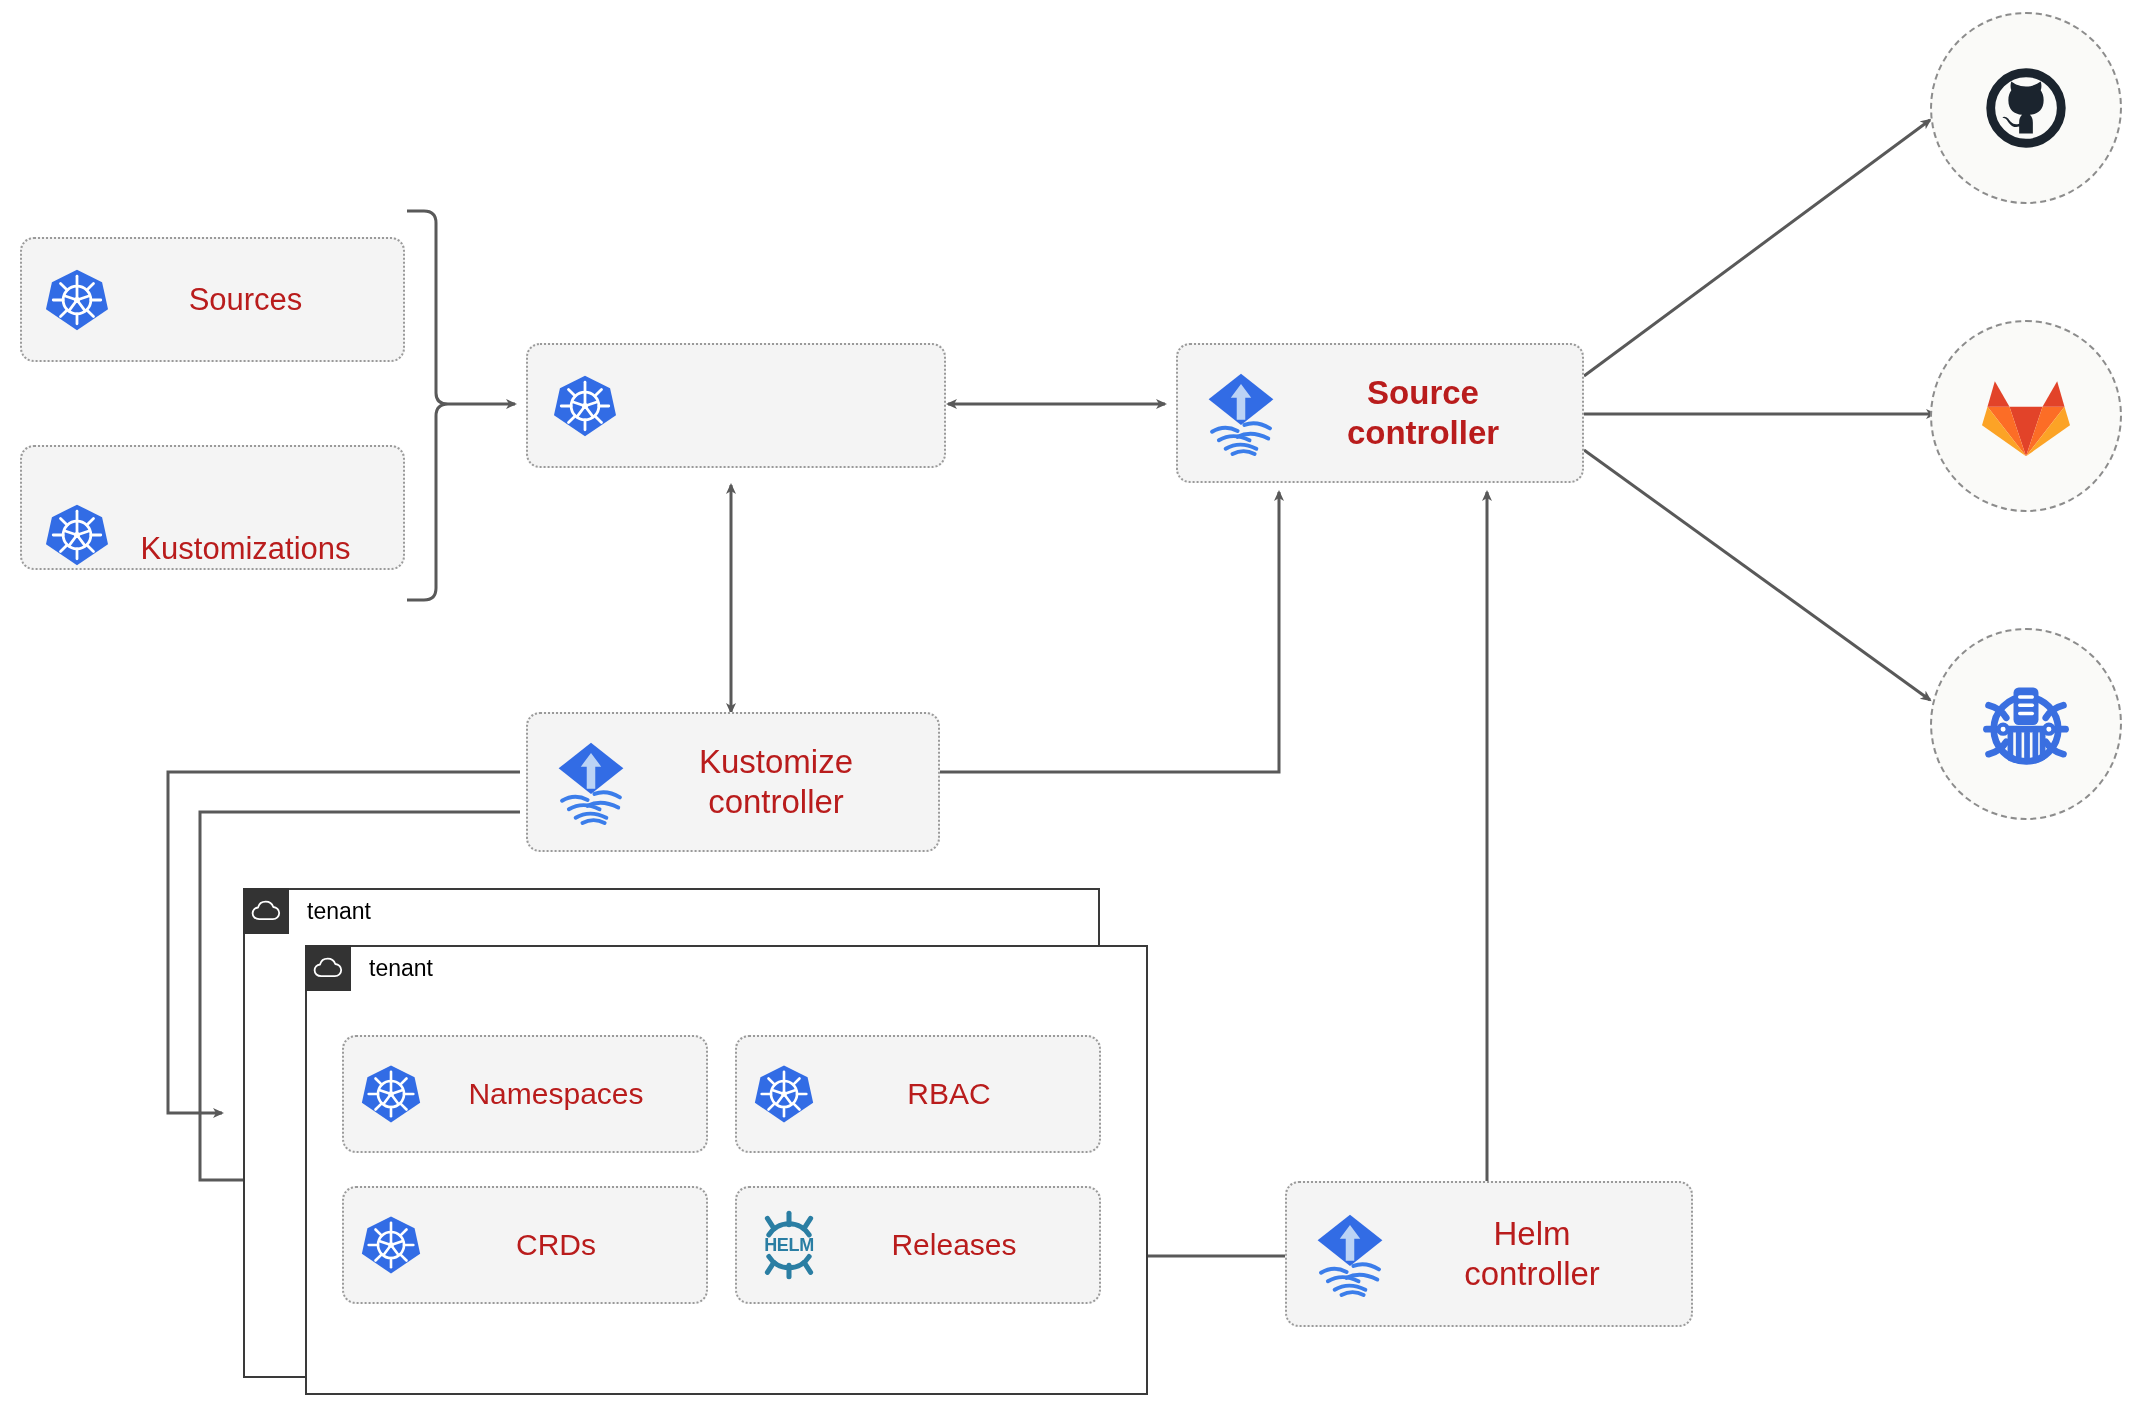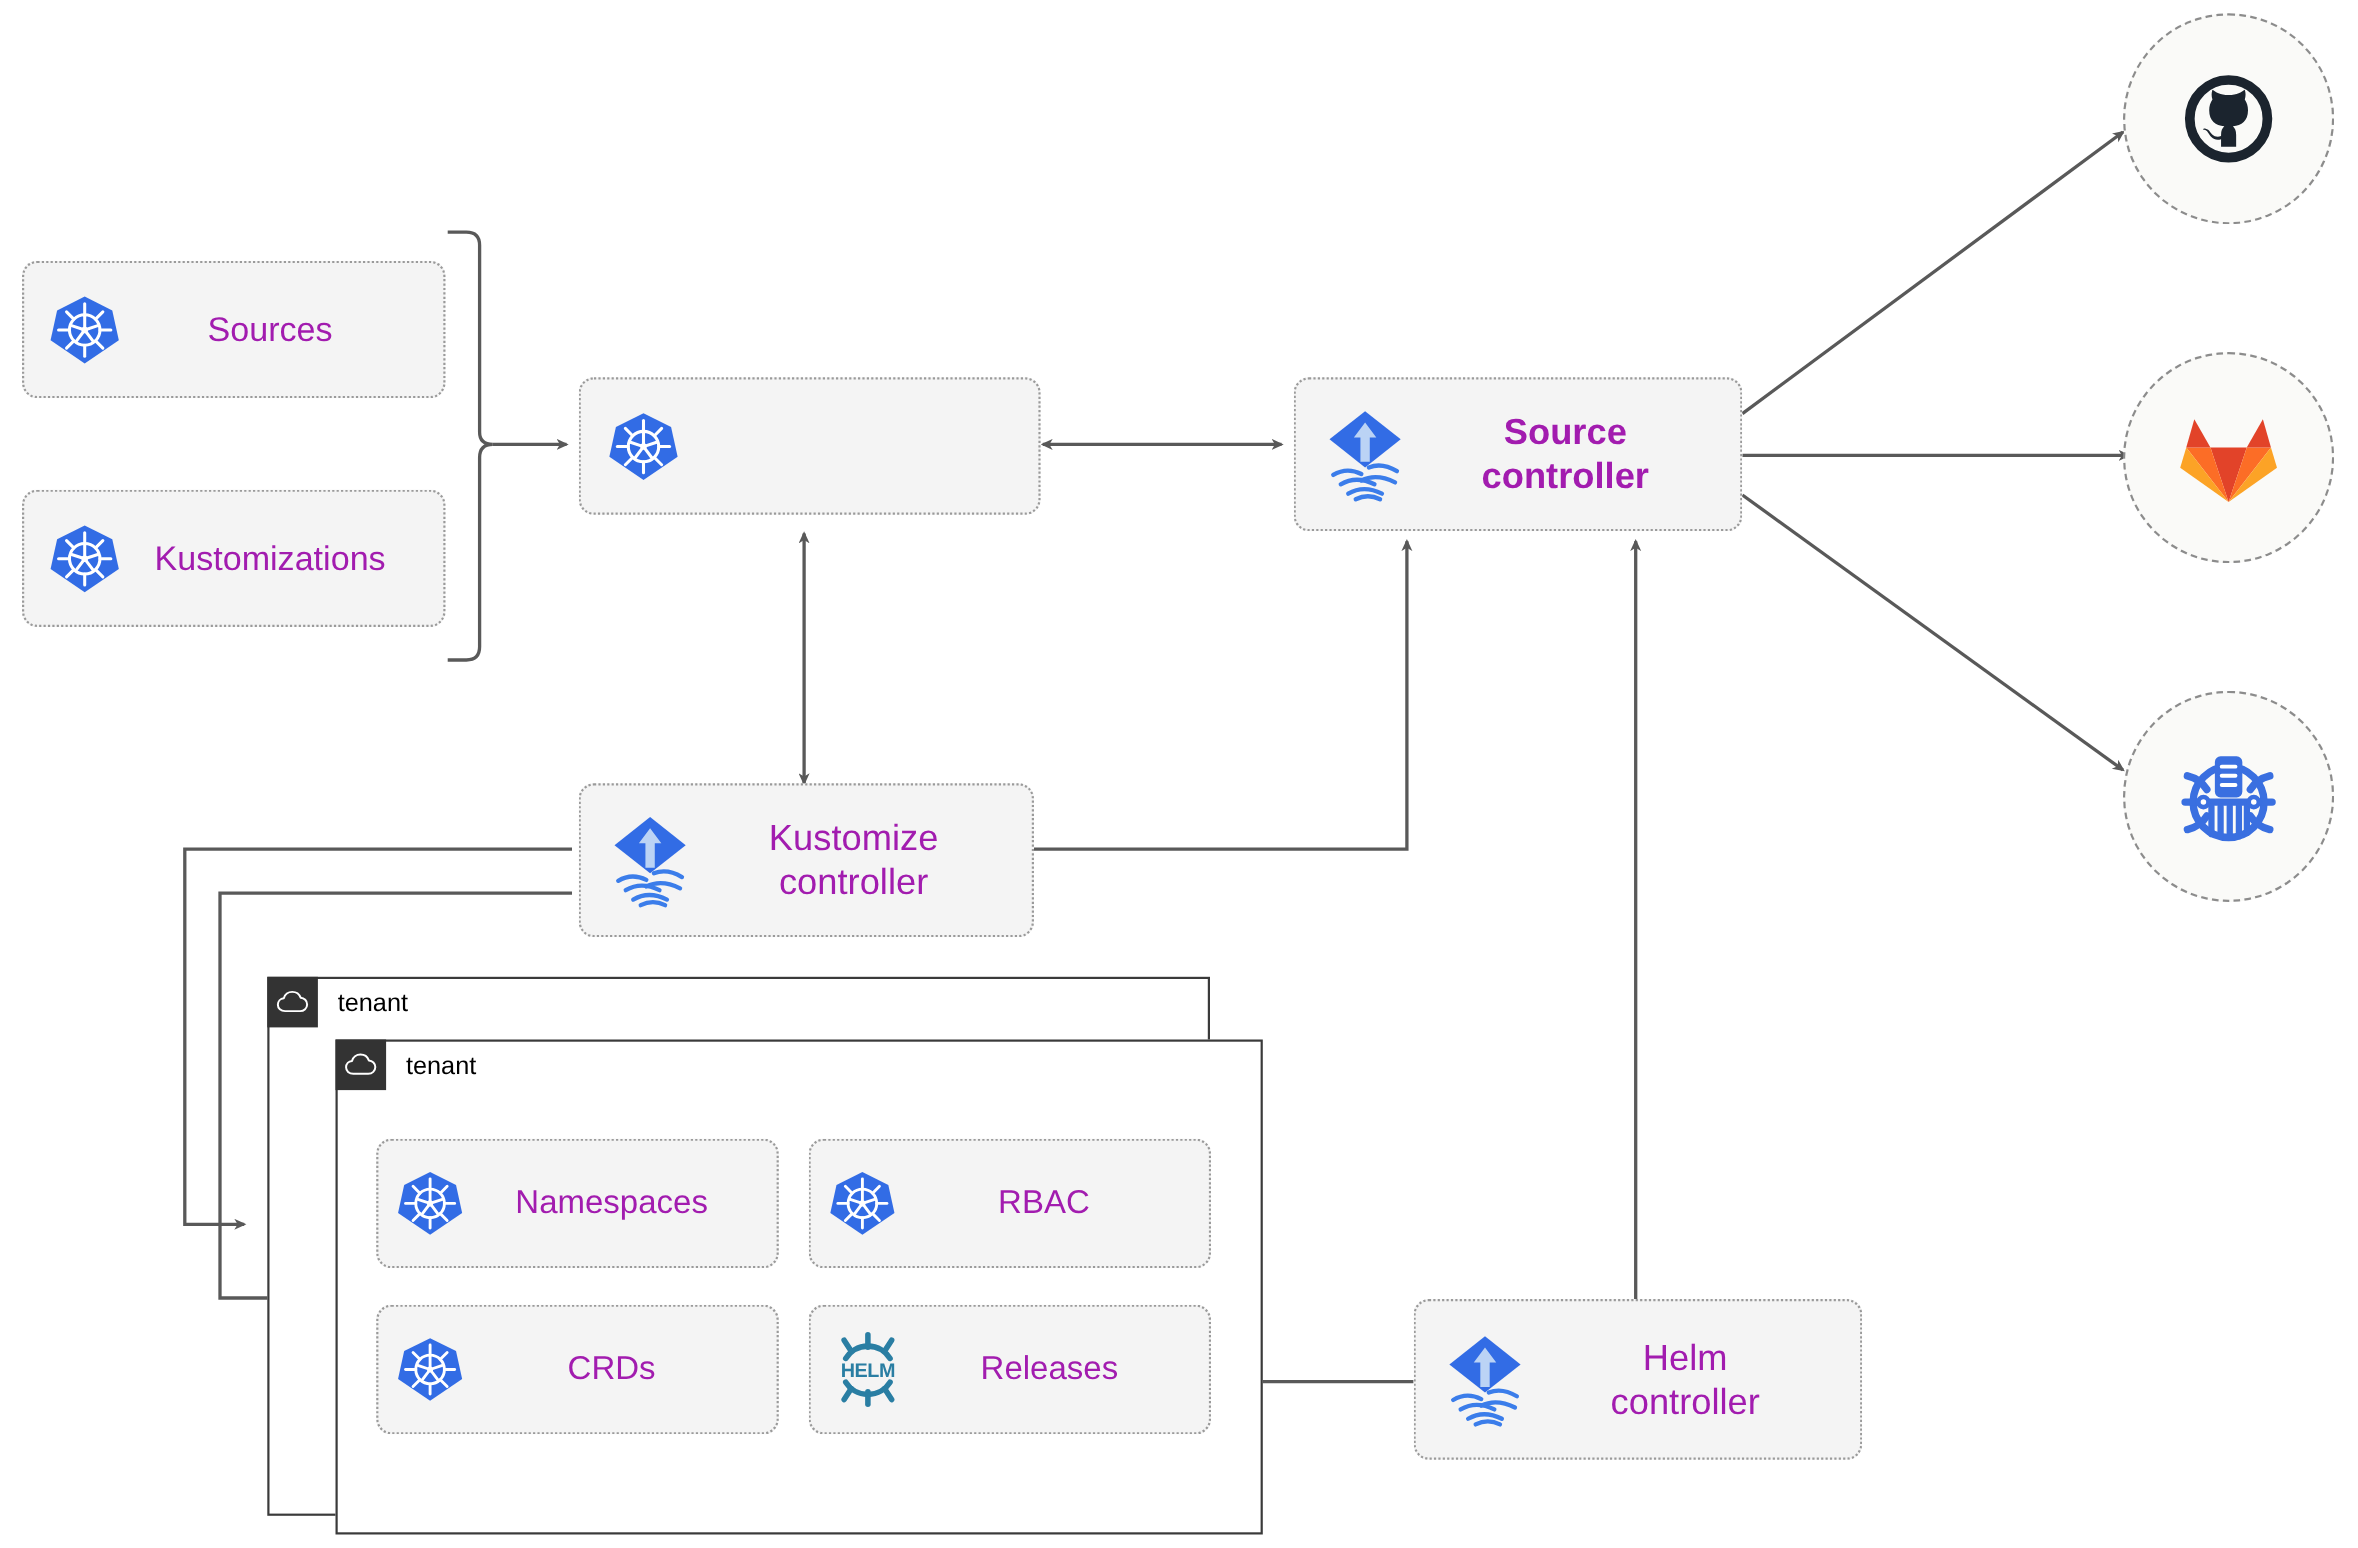--- a/index.html
+++ b/index.html
@@ -39,21 +39,21 @@
   }
   .node .ico {
     flex: 0 0 auto;
     display: flex;
     align-items: center;
     justify-content: center;
   }
   .node .lbl {
     flex: 1 1 auto;
     text-align: center;
-    color: #a21caf;
+    color: #b91c1c;
     line-height: 1.22;
     white-space: pre-line;
   }
 
   
   .tenant {
     position: absolute;
     background: #ffffff;
     border: 2px solid #3a3a3a;
     box-sizing: border-box;
@@ -184,21 +184,21 @@
           <line x1="50" y1="50" x2="62" y2="66"></line>
           <line x1="50" y1="50" x2="38" y2="66"></line>
           <line x1="50" y1="50" x2="32" y2="44"></line>
         </g>
         <circle cx="50" cy="50" r="4.5" fill="#ffffff"></circle>
       </svg>
     </span>
     <span class="lbl" style="font-size:31px;">Sources</span>
   </div>
 
-  <div class="node" style="left:20px; top:445px; width:385px; height:125px; padding:0 22px 0 22px; z-index:5;">
+  <div class="node" style="left:20px; top:445px; width:385px; height:125px; padding:0 22px 0 22px; z-index:5;align-items:flex-end;">
     <span class="ico">
       <svg width="66" height="66" viewBox="0 0 100 100">
         <polygon points="50,4 88,23 97,64 50,96 3,64 12,23" fill="#326CE5"></polygon>
         <g fill="none" stroke="#ffffff" stroke-width="4.2" stroke-linecap="round">
           <circle cx="50" cy="50" r="21"></circle>
           <line x1="50" y1="14" x2="50" y2="29"></line>
             <line x1="50" y1="71" x2="50" y2="86"></line>
           <line x1="14" y1="50" x2="29" y2="50"></line>
             <line x1="71" y1="50" x2="86" y2="50"></line>
           <line x1="25" y1="25" x2="35" y2="35"></line>

